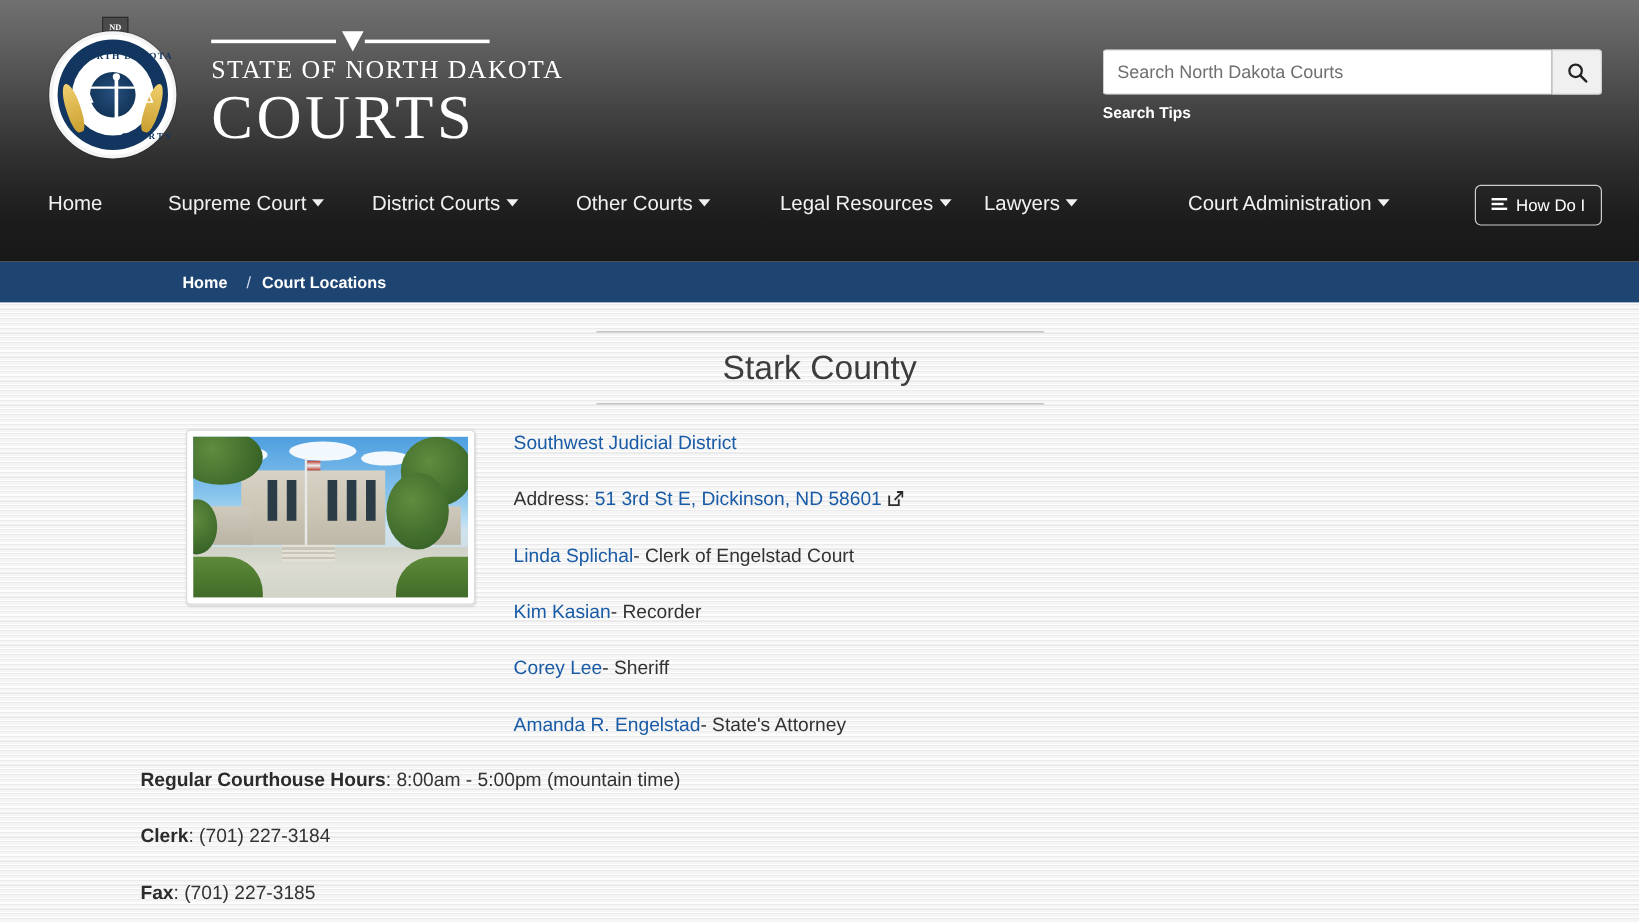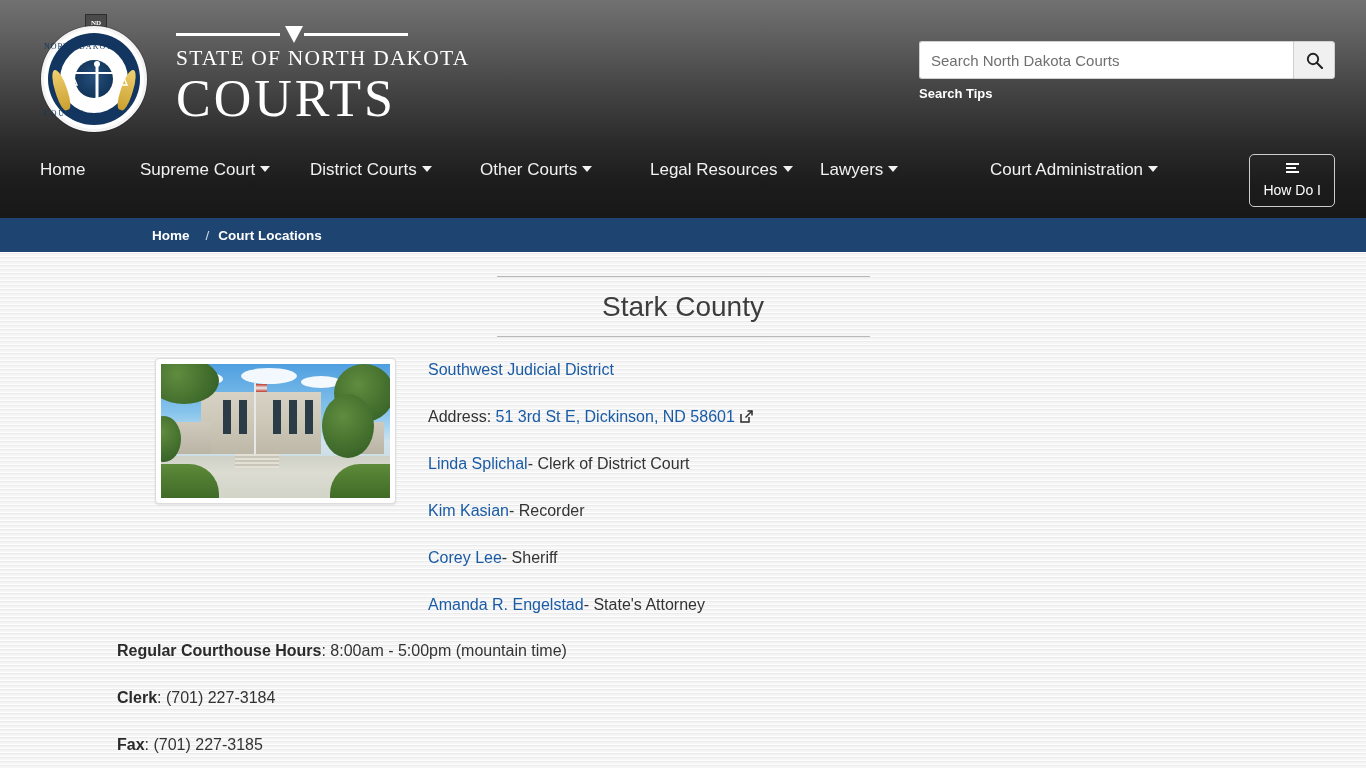--- a/index.html
+++ b/index.html
@@ -66,24 +66,24 @@
   }
   .seal-core {
     position: absolute;
     left: 15px; top: 15px; right: 15px; bottom: 15px;
     border-radius: 50%;
     background: radial-gradient(circle at 50% 45%, #27507e 0%, #15395f 60%, #102c4c 100%);
   }
   .seal-txt-top, .seal-txt-bot {
     position: absolute;
     left: 0; right: 0;
-    text-align: left;
+    text-align: right;
     color: #12365f;
     font-family: "Liberation Serif", serif;
-    font-weight: normal;
+    font-weight: bold;
     letter-spacing: 1px;
   }
   .seal-txt-top { top: 13px; font-size: 8px; }
   .seal-txt-bot { bottom: 11px; font-size: 7.5px; letter-spacing: 2px; }
   .nd-tab {
     position: absolute;
     left: 44px; top: 0;
     width: 22px; height: 18px;
     background: #4a4a4a;
     border: 1px solid #2d2d2d;
@@ -219,21 +219,20 @@
     border-radius: 5px;
     background: transparent;
     color: #ffffff;
     font-size: 14px;
     padding: 8px 13px;
     display: flex;
     align-items: center;
     gap: 7px;
     cursor: pointer;
     font-family: "Liberation Sans", sans-serif;
-    flex-direction: column;
   }
   .hamburger {
     display: inline-block;
     width: 13px; height: 12px;
     position: relative;
   }
   .hamburger i {
     position: absolute; left: 0;
     height: 2px; background: #fff; display: block;
   }
@@ -532,21 +531,21 @@
 
         <div class="info-line">
           <span>Address: </span><a class="link" href="#">51 3rd St E, Dickinson, ND 58601</a><span class="ext-icon"><svg width="13" height="13" viewBox="0 0 13 13">
                 <path d="M1 4 V12 H9 V7" fill="none" stroke="#2b2b2b" stroke-width="1.5"></path>
                 <path d="M5.5 7.5 L12 1" stroke="#2b2b2b" stroke-width="1.5"></path>
                 <path d="M7.5 1 H12 V5.5" fill="none" stroke="#2b2b2b" stroke-width="1.5"></path>
               </svg></span>
         </div>
 
         <div class="info-line">
-          <a class="link" href="#">Linda Splichal</a><span>- Clerk of District Court</span>
+          <a class="link" href="#">Linda Splichal</a><span>- Clerk of Engelstad Court</span>
         </div>
 
         <div class="info-line">
           <a class="link" href="#">Kim Kasian</a><span>- Recorder</span>
         </div>
 
         <div class="info-line">
           <a class="link" href="#">Corey Lee</a><span>- Sheriff</span>
         </div>
 

